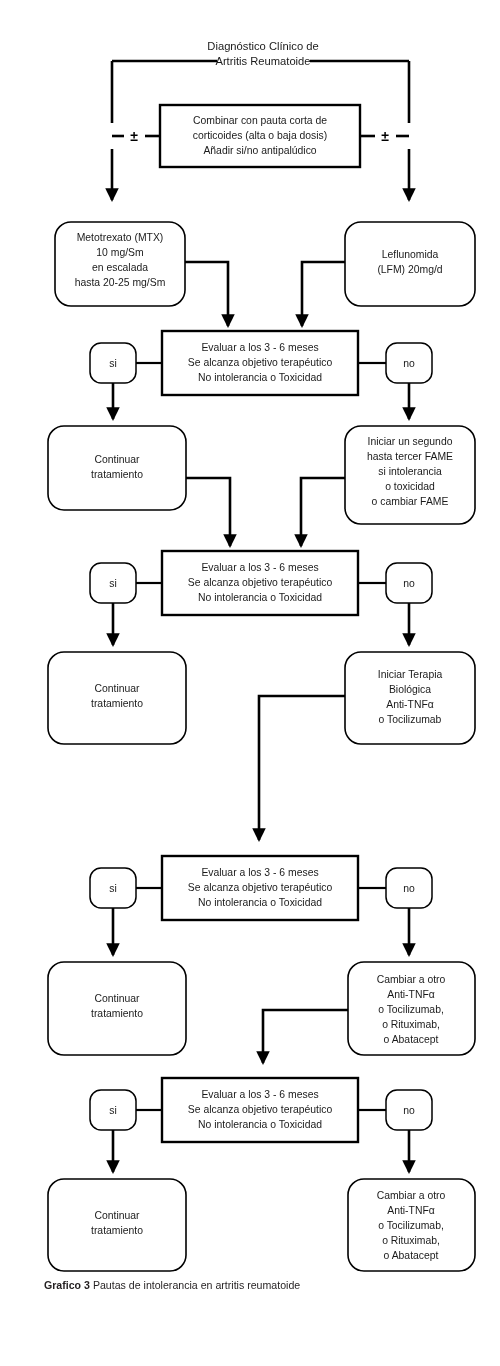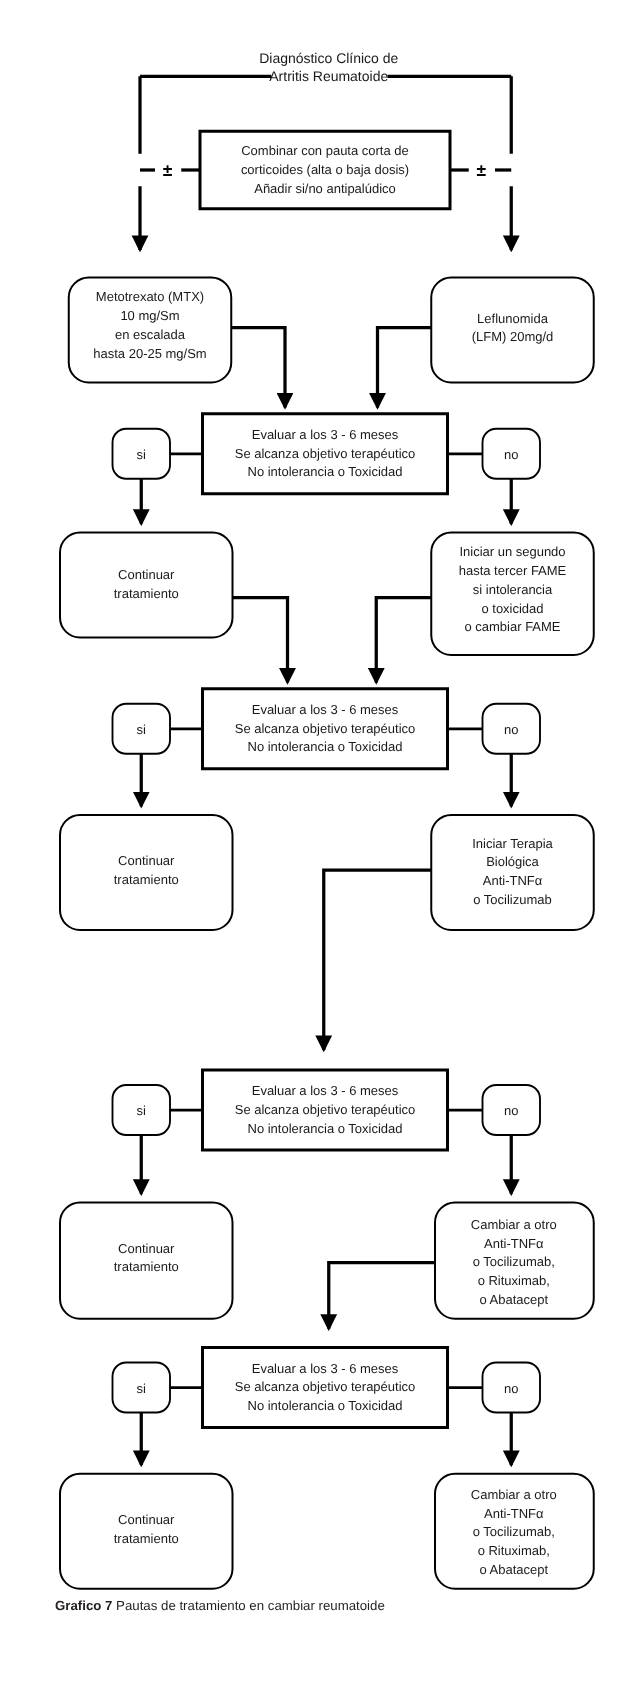--- a/index.html
+++ b/index.html
@@ -227,15 +227,15 @@
     <text class="small-text" x="411" y="1199">Cambiar a otro</text>
     <text class="small-text" x="411" y="1214">Anti-TNFα</text>
     <text class="small-text" x="411" y="1229">o Tocilizumab,</text>
     <text class="small-text" x="411" y="1244">o Rituximab,</text>
     <text class="small-text" x="411" y="1259">o Abatacept</text>
   </g>
 
 </svg>
 
 <div class="caption">
-  <b>Grafico 7</b>
-  <span>Pautas de tratamiento en cambiar reumatoide</span>
+  <b>Grafico 3</b>
+  <span>Pautas de intolerancia en artritis reumatoide</span>
 </div>
 
 </body></html>

